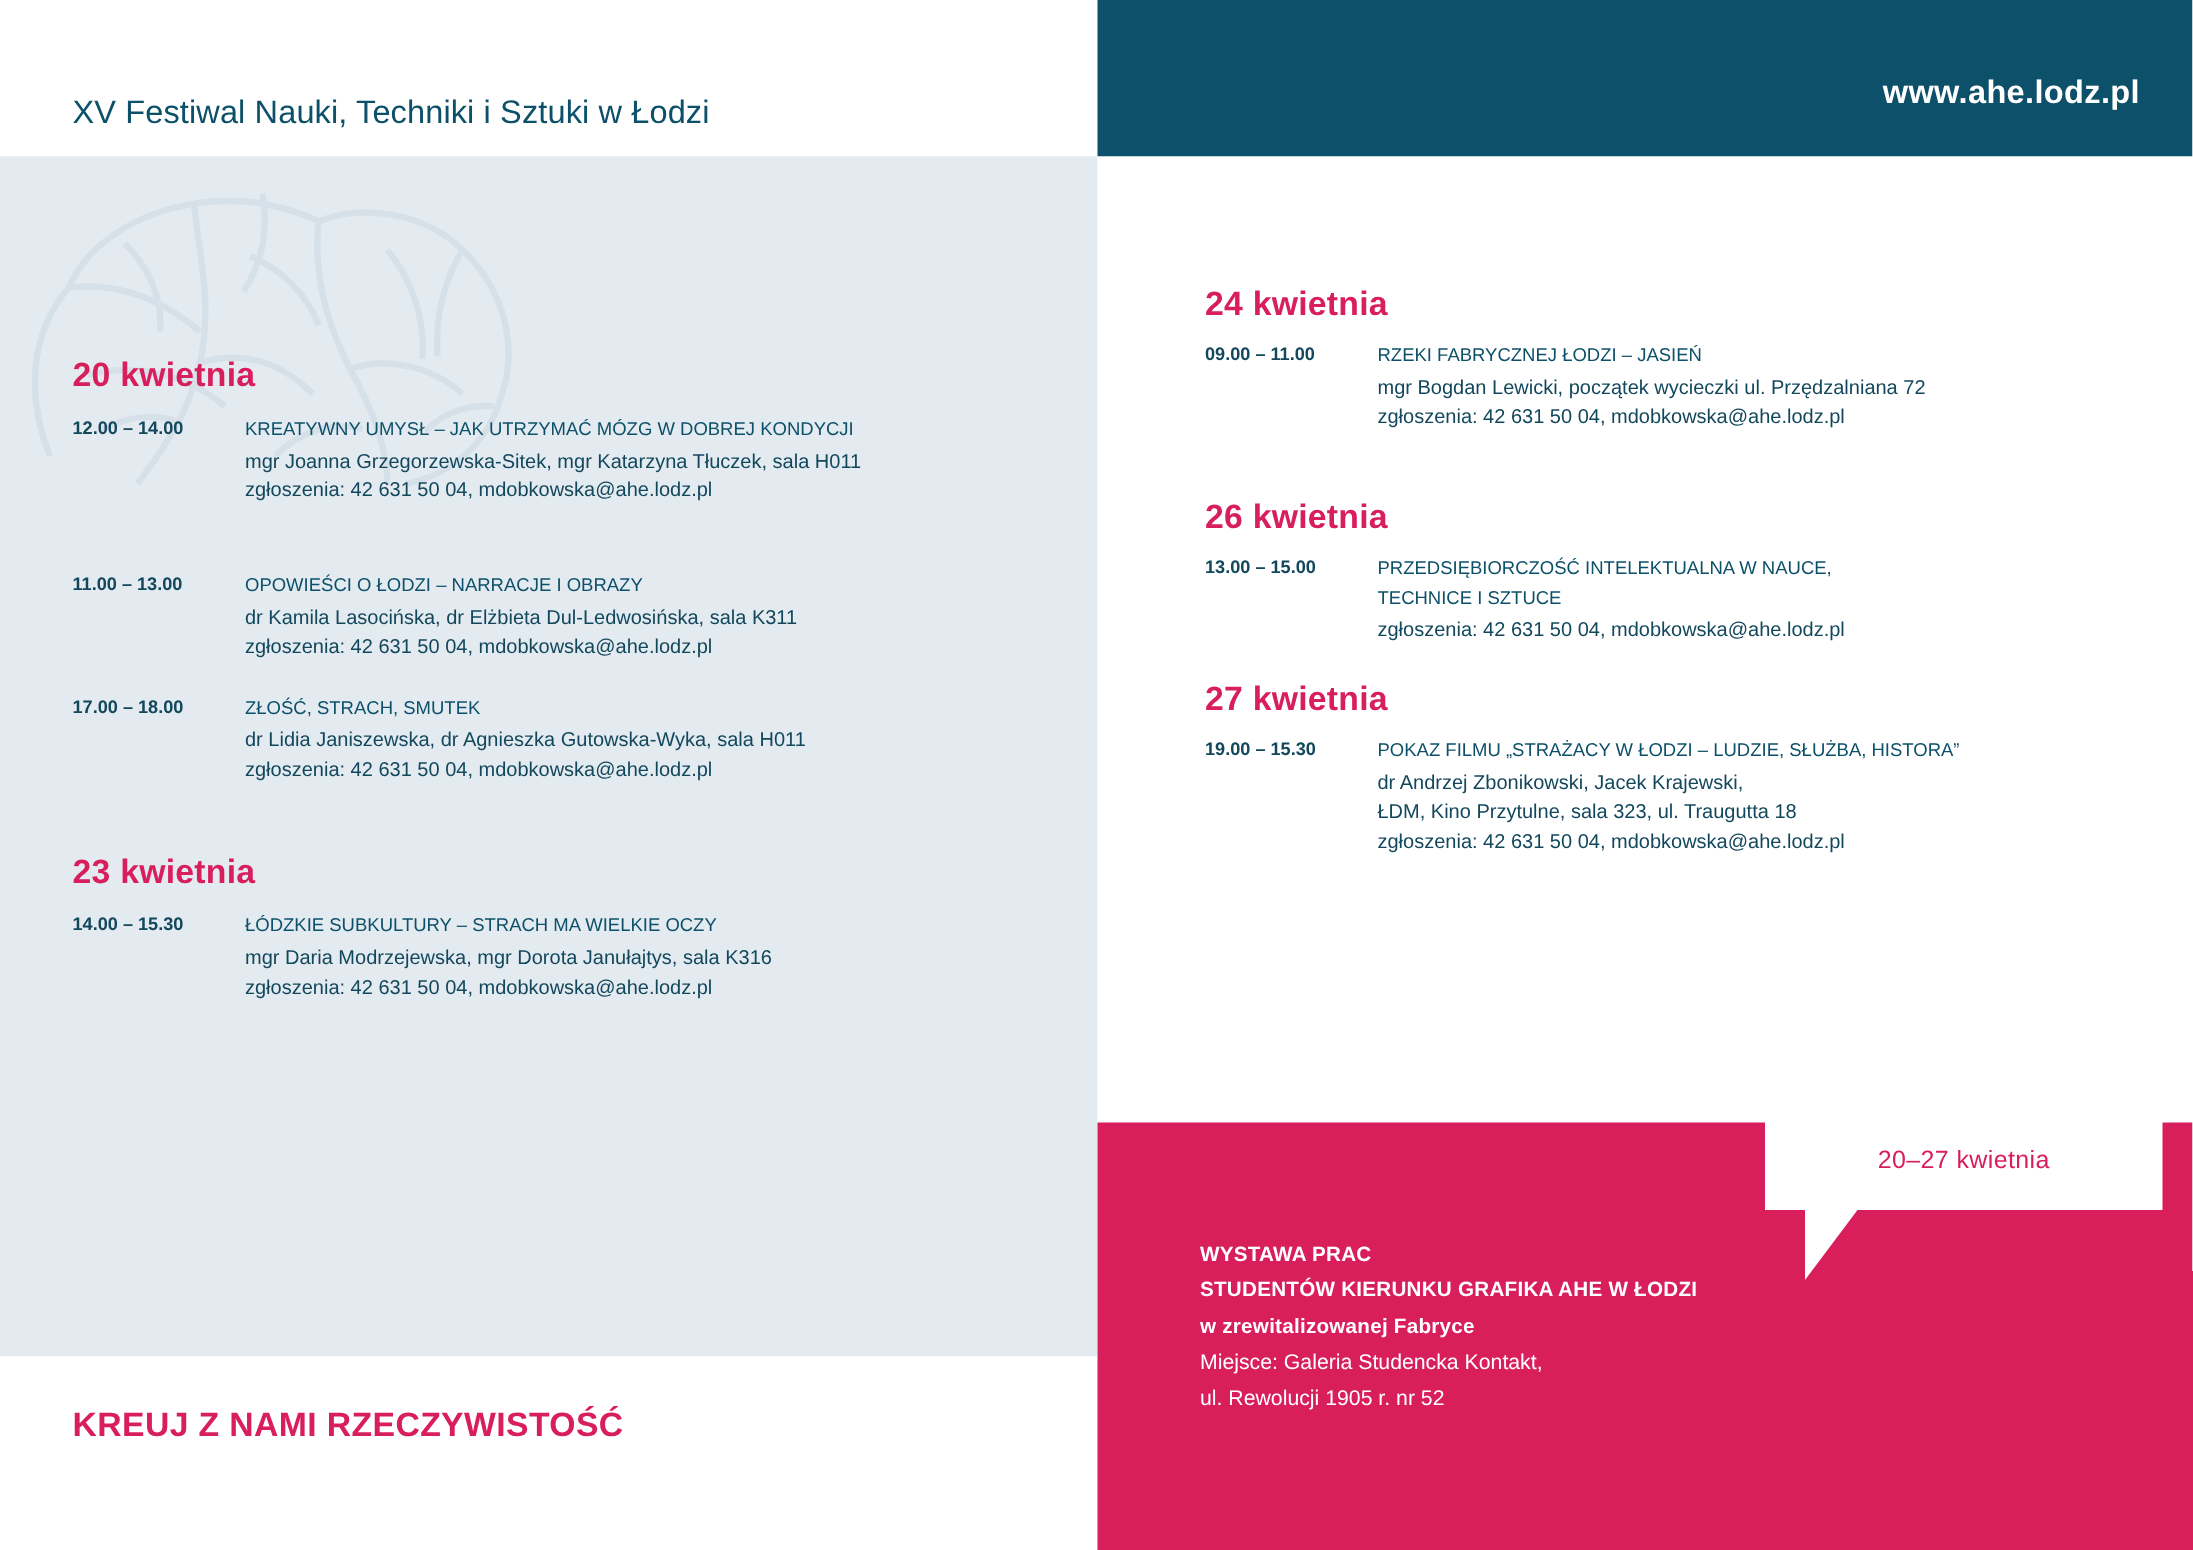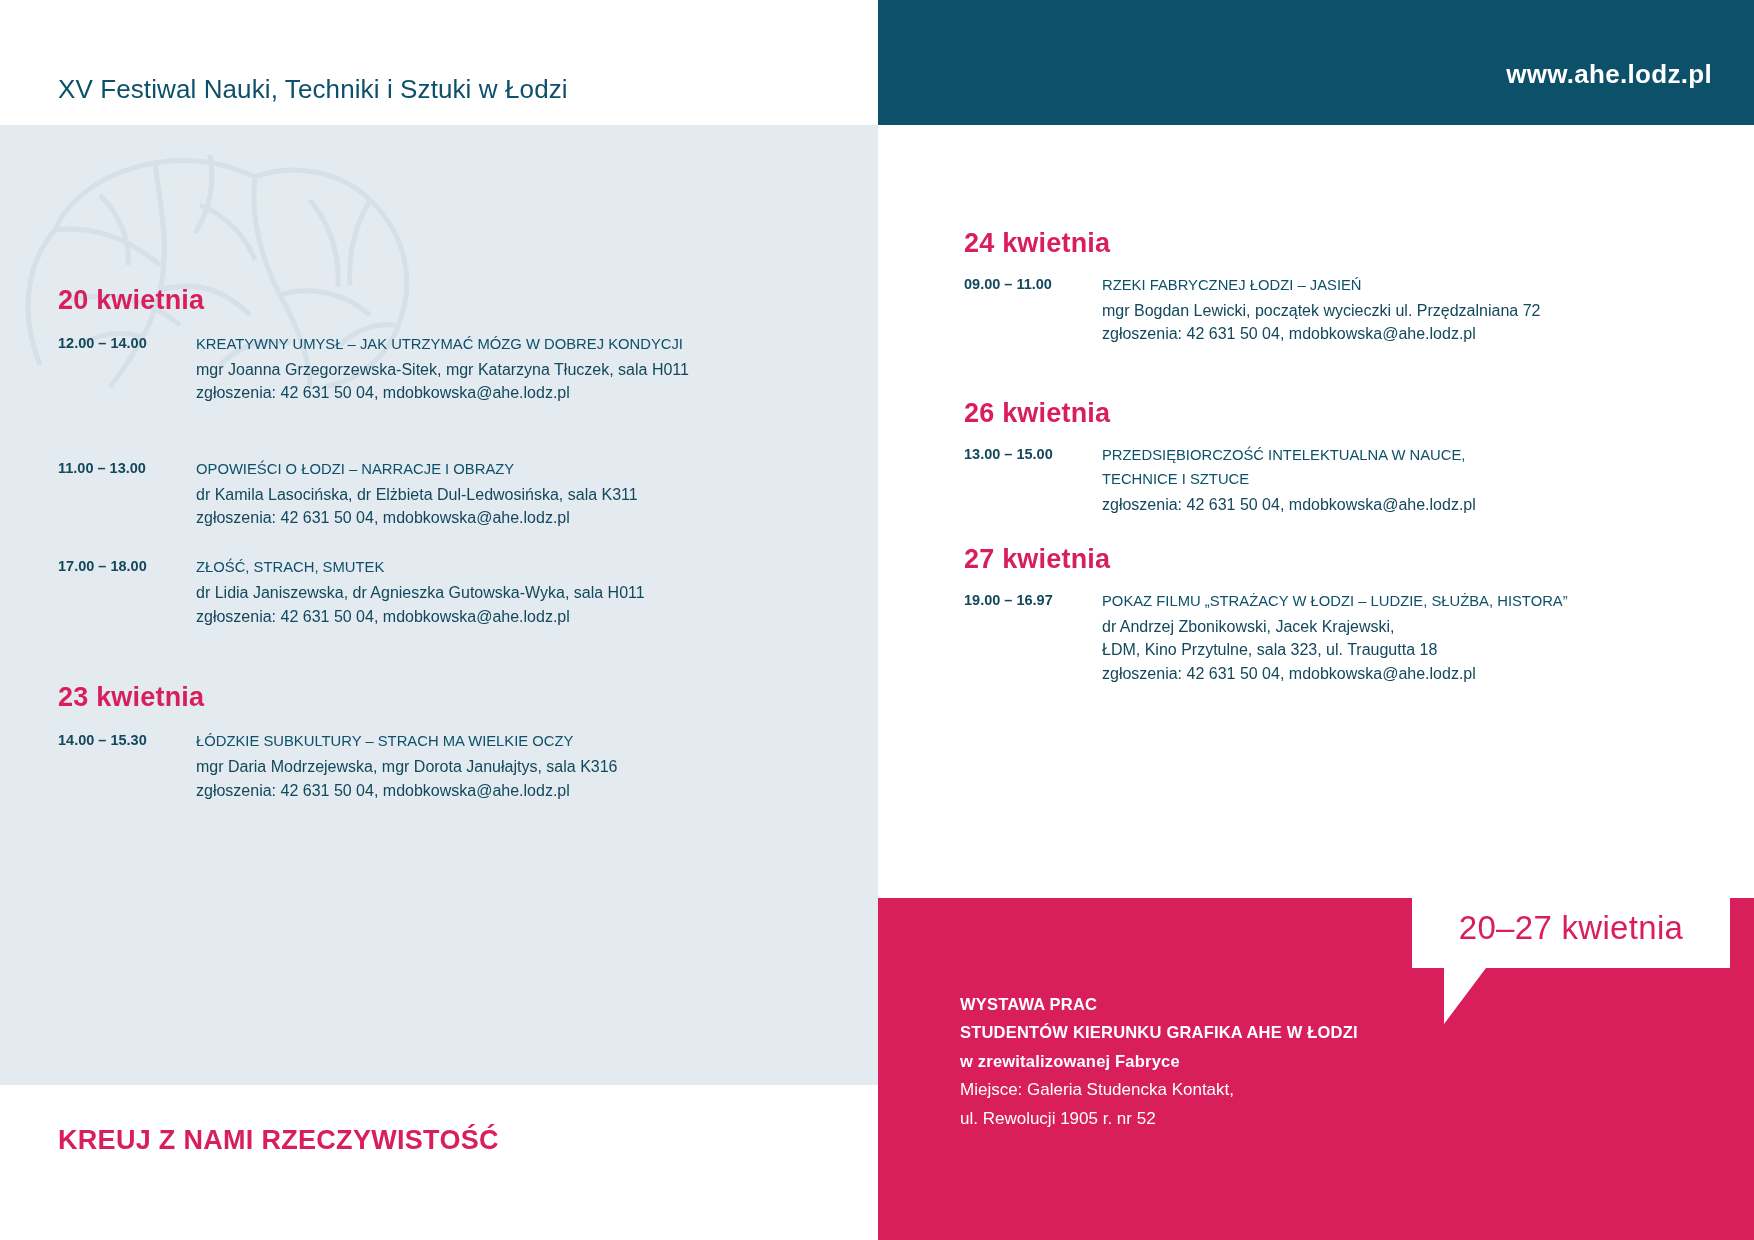--- a/index.html
+++ b/index.html
@@ -185,21 +185,21 @@
   .bubble-text {
     position: absolute;
     left: 0;
     top: 0;
     width: 318px;
     height: 80px;
     display: flex;
     align-items: center;
     justify-content: center;
     color: #d81e5b;
-    font-size: 33px;
+    font-size: 20px;
     letter-spacing: 0.3px;
   }
 
   .bubble-tail {
     position: absolute;
     left: 1444px;
     top: 968px;
     width: 0;
     height: 0;
     border-left: 0px solid transparent;
@@ -324,21 +324,21 @@
           <div class="event-time">13.00 – 15.00</div>
           <div class="event-title">PRZEDSIĘBIORCZOŚĆ INTELEKTUALNA W NAUCE,</div>
           <div class="event-title">TECHNICE I SZTUCE</div>
           <div class="event-line">zgłoszenia: 42 631 50 04, mdobkowska@ahe.lodz.pl</div>
         </div>
       </div>
 
       <div class="day-group" style="margin-top:28px;">
         <div class="day-heading">27 kwietnia</div>
         <div class="event">
-          <div class="event-time">19.00 – 16.97</div>
+          <div class="event-time">19.00 – 15.30</div>
           <div class="event-title">POKAZ FILMU „STRAŻACY W ŁODZI – LUDZIE, SŁUŻBA, HISTORA”</div>
           <div class="event-line">dr Andrzej Zbonikowski, Jacek Krajewski,</div>
           <div class="event-line">ŁDM, Kino Przytulne, sala 323, ul. Traugutta 18</div>
           <div class="event-line">zgłoszenia: 42 631 50 04, mdobkowska@ahe.lodz.pl</div>
         </div>
       </div>
 
     </div>
   </div>
 

